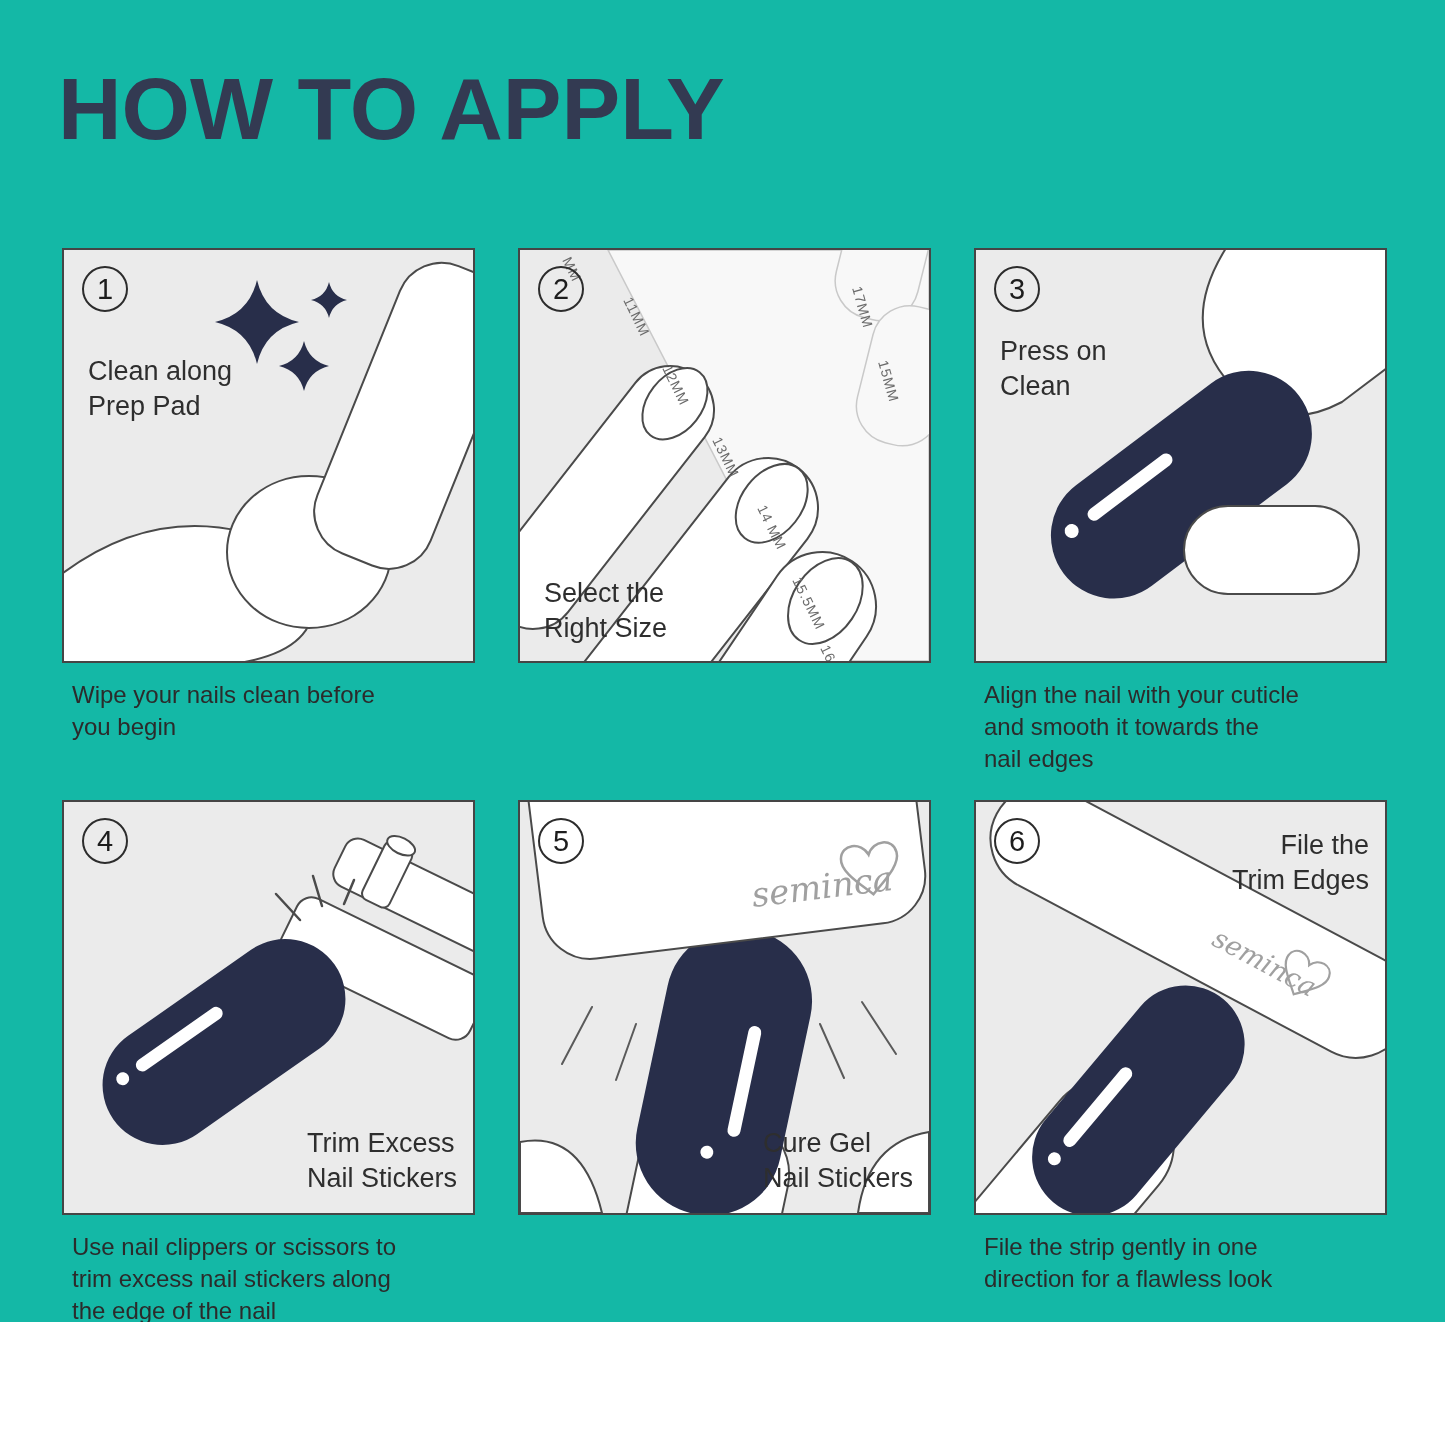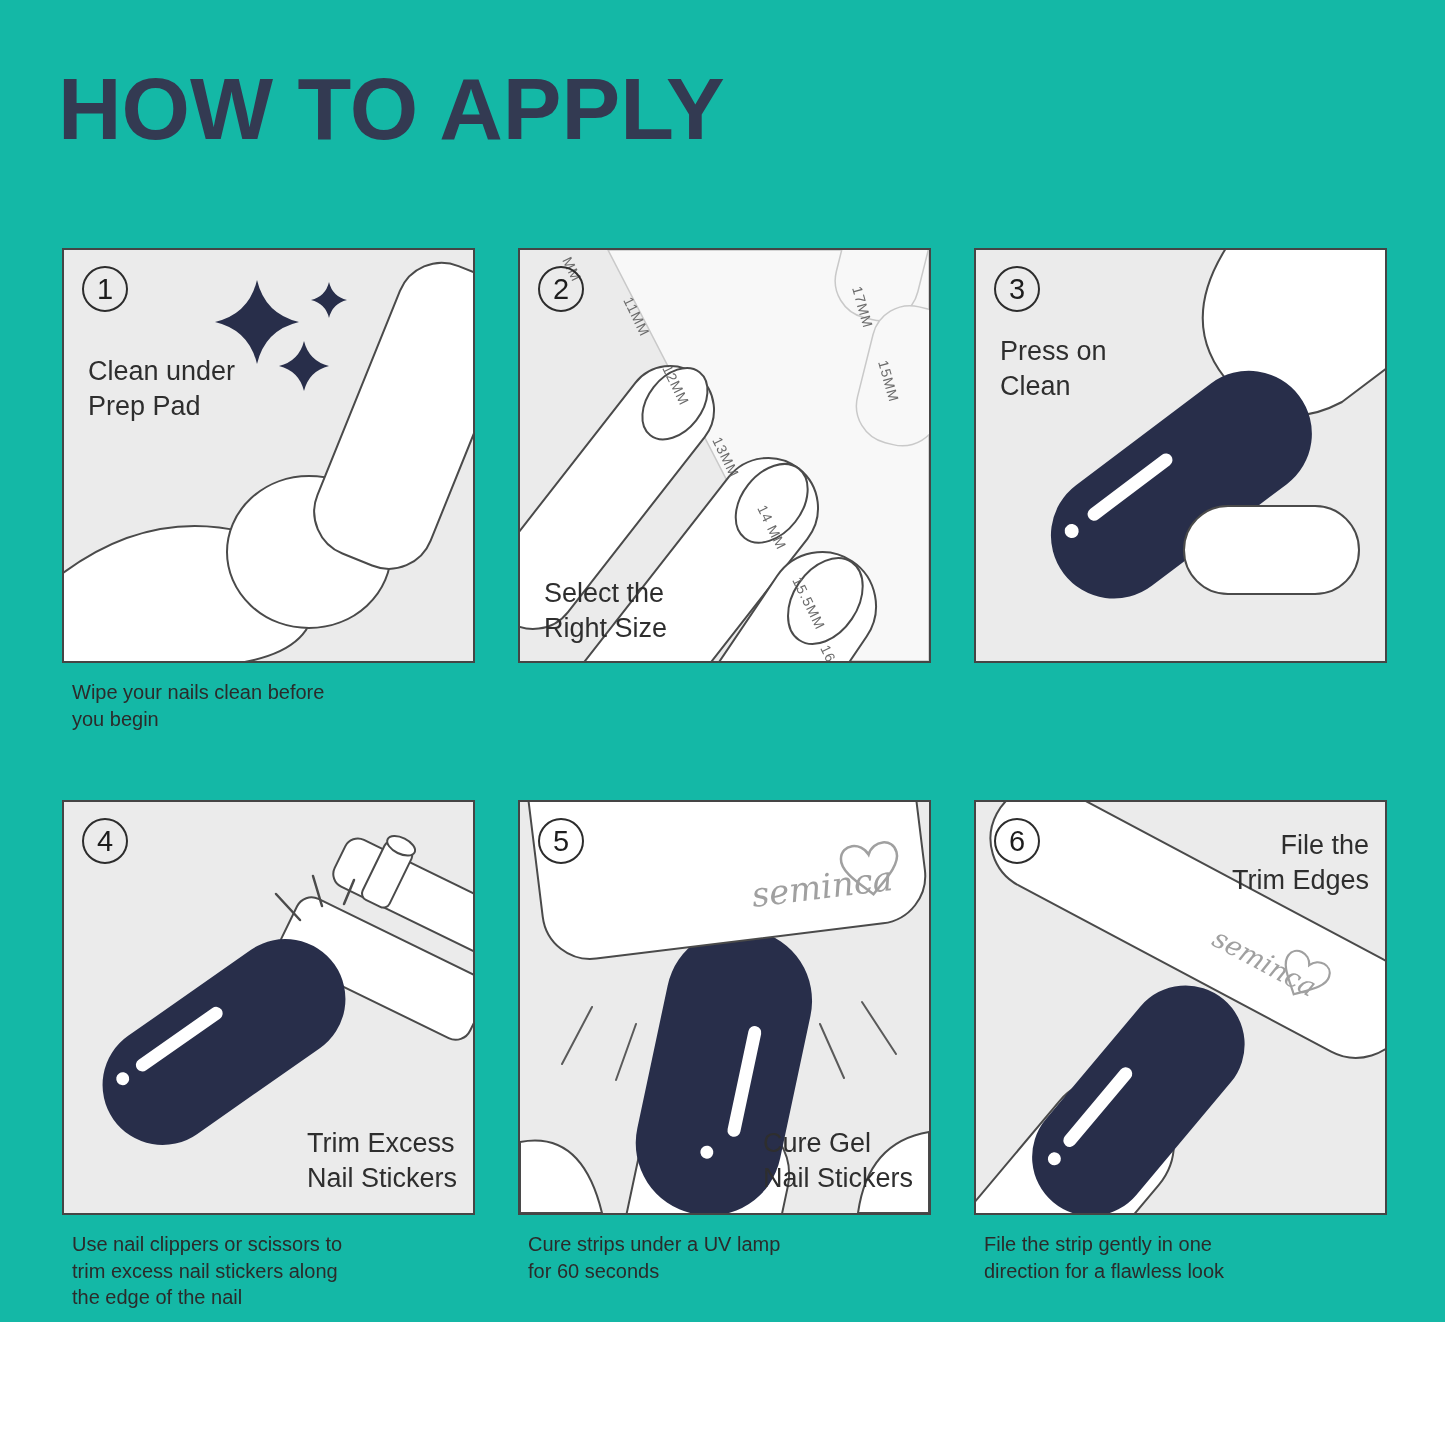--- a/index.html
+++ b/index.html
@@ -32,21 +32,21 @@
     position:absolute; z-index:3; font-size:27px; line-height:1.3;
     color:#2e2e2e; white-space:pre-line;
   }
   .pos-p1 { left:24px; top:104px; }
   .pos-p2 { left:24px; top:326px; }
   .pos-p3 { left:24px; top:84px; }
   .pos-p4 { right:16px; top:324px; }
   .pos-p5 { right:16px; top:324px; text-align:left; }
   .pos-p6 { right:16px; top:26px; text-align:right; }
   .caption {
-    margin:16px 0 0 10px; font-size:20px; line-height:1.33;
+    margin:16px 0 0 10px; font-size:24px; line-height:1.33;
     color:#2b2b2b; white-space:pre-line;
   }
   .size-label {
     font-size:14px; fill:#6a6a6a; letter-spacing:1px;
     font-family:"Liberation Sans", sans-serif;
   }
   .logo-text {
     font-family:"DejaVu Serif", serif; font-style:italic; fill:#a0a0a0;
   }
   .outline { fill:#ffffff; stroke:#4a4a4a; stroke-width:2; }
@@ -61,21 +61,21 @@
 
   <h1 class="title">HOW TO APPLY</h1>
 
   <div class="steps">
 
     <section class="step">
       <div class="panel">
         <div class="num">
             <span>1</span>
           </div>
-        <div class="plabel pos-p1">Clean under
+        <div class="plabel pos-p1">Clean along
 Prep Pad</div>
         <svg viewBox="0 0 409 411">
           <path class="outline" d="M -10 330 Q 80 258 180 282 Q 245 300 250 345 Q 255 400 175 413 L -10 413 Z"></path>
           <ellipse class="outline" cx="245" cy="302" rx="82" ry="76"></ellipse>
           <g transform="rotate(22 345 160)">
             <rect class="outline" x="292" y="8" width="122" height="310" rx="45"></rect>
           </g>
           <path class="navy" d="M193 30 Q201 64 235 72 Q201 80 193 114 Q185 80 151 72 Q185 64 193 30 Z"></path>
           <path class="navy" d="M265 32 Q268.5 46.5 283 50 Q268.5 53.5 265 68 Q261.5 53.5 247 50 Q261.5 46.5 265 32 Z"></path>
           <path class="navy" d="M240 91 Q245 111 265 116 Q245 121 240 141 Q235 121 215 116 Q235 111 240 91 Z"></path>
@@ -135,20 +135,23 @@
         <svg viewBox="0 0 409 411">
           <path class="outline" d="M 252 -5 Q 200 75 255 135 Q 302 186 366 152 L 411 118 L 411 -5 Z"></path>
           <g transform="rotate(-37 205 235)">
             <rect class="navy" x="58" y="172" width="295" height="126" rx="63"></rect>
             <line class="streak" x1="118" y1="206" x2="208" y2="206"></line>
             <circle cx="90" cy="206" r="7" fill="#ffffff"></circle>
           </g>
           <rect class="outline" x="208" y="256" width="175" height="88" rx="44"></rect>
         </svg>
       </div>
+      <p class="caption">Align the nail with your cuticle
+and smooth it towards the
+nail edges</p>
     </section>
 
     <section class="step">
       <div class="panel">
         <div class="num">
             <span>4</span>
           </div>
         <div class="plabel pos-p4">Trim Excess
 Nail Stickers</div>
         <svg viewBox="0 0 409 411">
@@ -191,22 +194,20 @@
             <circle cx="206" cy="352" r="6.5" fill="#ffffff"></circle>
           </g>
           <path d="M72 205 L42 262 M116 222 L96 278 M300 222 L324 276 M342 200 L376 252" stroke="#5a5a5a" stroke-width="2" stroke-linecap="round" fill="none"></path>
           <g transform="rotate(-7 205 40)">
             <rect class="outline" x="15" y="-95" width="385" height="235" rx="48"></rect>
             <text class="logo-text" x="225" y="108" font-size="34">seminca</text>
             <path fill="none" stroke="#a0a0a0" stroke-width="2.5" d="M346 70 C340 56 320 56 318 71 C316 84 334 98 346 110 C358 98 376 84 374 71 C372 56 352 56 346 70 Z"></path>
           </g>
         </svg>
       </div>
-      <p class="caption">Cure strips under a UV lamp
-for 60 seconds</p>
     </section>
 
     <section class="step">
       <div class="panel">
         <div class="num">
             <span>6</span>
           </div>
         <div class="plabel pos-p6">File the
 Trim Edges</div>
         <svg viewBox="0 0 409 411">

